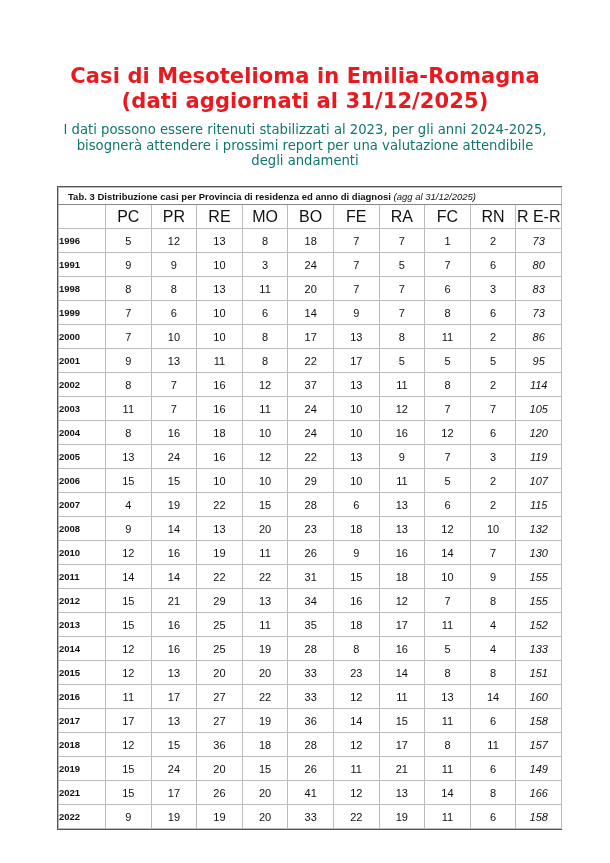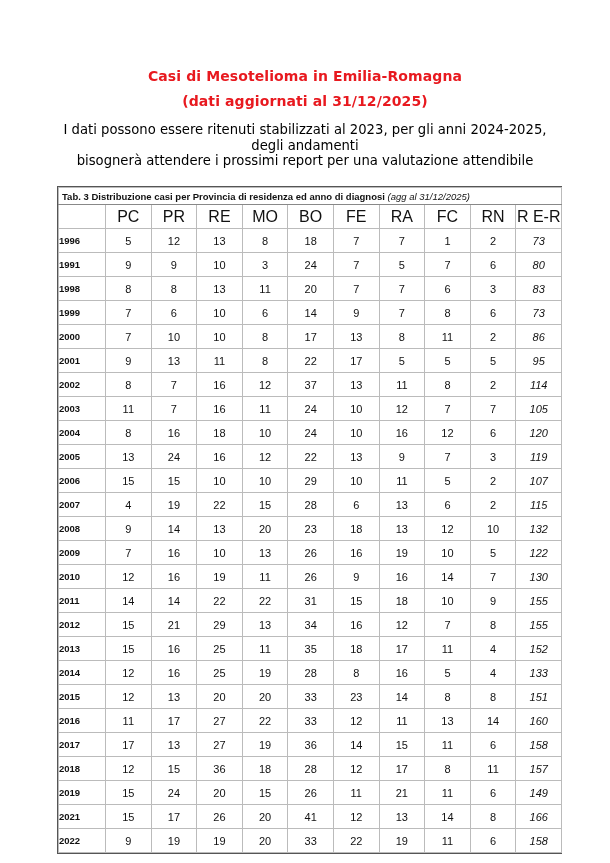--- a/index.html
+++ b/index.html
@@ -1,55 +1,55 @@
 <!DOCTYPE html>
 <html><head>
 <meta charset="utf-8">
 <style>
   html, body { margin: 0; padding: 0; background: #ffffff; }
   body { width: 610px; height: 863px; position: relative; overflow: hidden; font-family: "Liberation Sans", sans-serif; }
   .title {
     position: absolute; left: 0; width: 610px; top: 64px;
     text-align: center; color: #e8191f;
     font-family: "DejaVu Sans", sans-serif; font-weight: bold;
-    font-size: 14px; line-height: 25px; letter-spacing: 0.1px;
+    font-size: 21px; line-height: 25px; letter-spacing: 0.1px;
   }
   .subtitle {
     position: absolute; left: 0; width: 610px; top: 122px;
-    text-align: center; color: #000000;
+    text-align: center; color: #0f766e;
     font-family: "DejaVu Sans", sans-serif;
     font-size: 13.2px; line-height: 15.5px;
   }
   .tbl-wrap {
     position: absolute; left: 57px; top: 186px; width: 503px;
     border: 1px solid #555;
   }
   table { border-collapse: collapse; width: 503px; table-layout: fixed; }
   td, th { border: 1px solid #bbb; padding: 0; text-align: center; color: #111; }
-  .caption-cell { text-align: left; font-weight: bold; font-size: 9.5px; height: 16px; padding-left: 3px; border-bottom: 1px solid #888; }
+  .caption-cell { text-align: left; font-weight: bold; font-size: 9.5px; height: 16px; padding-left: 9px; border-bottom: 1px solid #888; }
   .caption-cell .agg { font-weight: normal; font-style: italic; }
   .hdr th { font-weight: normal; font-size: 16px; height: 23px; }
   .row td { font-size: 11px; height: 23px; }
   .row td.year { text-align: left; font-weight: bold; font-size: 9.5px; }
   .row td.tot-col { font-weight: normal; font-style: italic; }
   col.c0 { width: 47px; }
   col.cn { width: 45.6px; }
 </style>
 </head>
 <body>
 
 <div class="title">
   <div>Casi di Mesotelioma  in Emilia-Romagna</div>
   <div>(dati aggiornati al 31/12/2025)</div>
 </div>
 
 <div class="subtitle">
   <div>I dati possono essere ritenuti stabilizzati al 2023, per gli anni 2024-2025,</div>
+  <div>bisognerà attendere i prossimi report per una valutazione attendibile</div>
   <div>degli andamenti</div>
-  <div>bisognerà attendere i prossimi report per una valutazione attendibile</div>
 </div>
 
 <div class="tbl-wrap">
   <table>
     <colgroup>
       <col class="c0">
         <col class="cn">
         <col class="cn">
         <col class="cn">
         <col class="cn">
@@ -245,33 +245,20 @@
           <td>13</td>
           <td>20</td>
           <td>23</td>
           <td>18</td>
           <td>13</td>
           <td>12</td>
           <td>10</td>
           <td class="tot-col">132</td>
         </tr>
         <tr class="row">
-          <td class="year">2009</td>
-          <td>7</td>
-          <td>16</td>
-          <td>10</td>
-          <td>13</td>
-          <td>26</td>
-          <td>16</td>
-          <td>19</td>
-          <td>10</td>
-          <td>5</td>
-          <td class="tot-col">122</td>
-        </tr>
-        <tr class="row">
           <td class="year">2010</td>
           <td>12</td>
           <td>16</td>
           <td>19</td>
           <td>11</td>
           <td>26</td>
           <td>9</td>
           <td>16</td>
           <td>14</td>
           <td>7</td>

